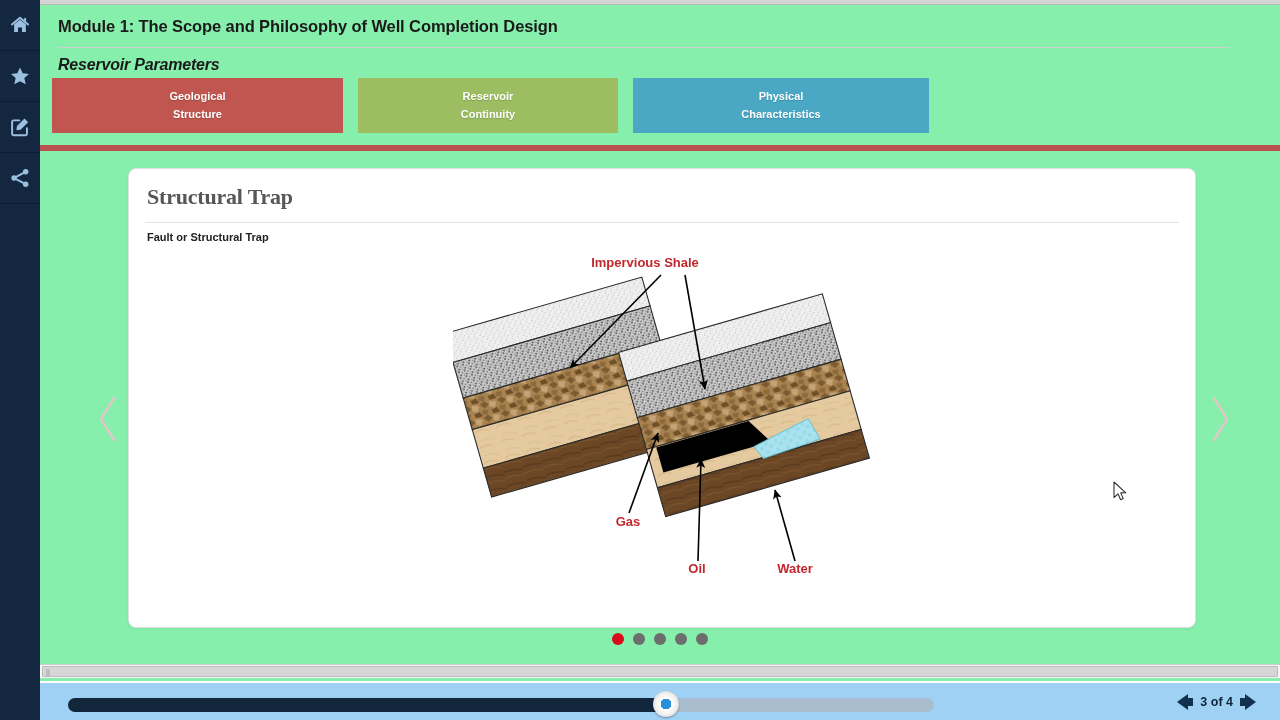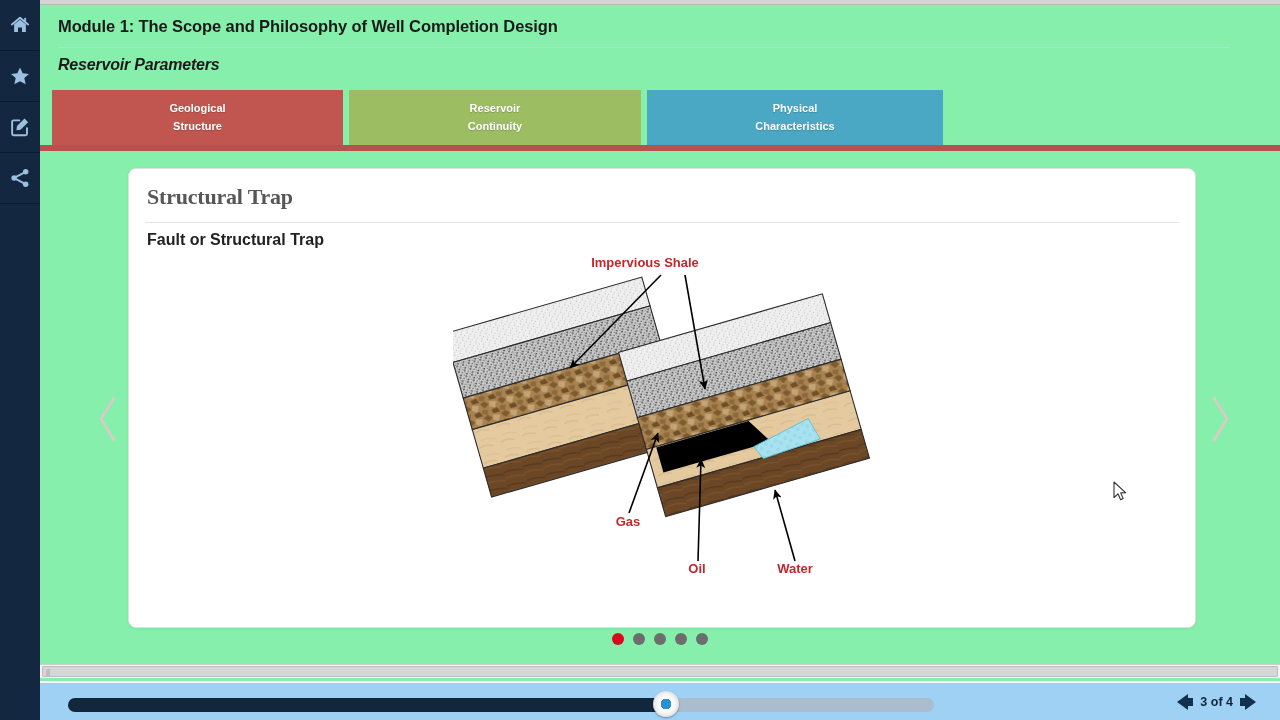--- a/index.html
+++ b/index.html
@@ -61,23 +61,23 @@
     background: #cfcfcf;
   }
   .section-title {
     position: absolute; left: 18px; top: 51px;
     font-size: 16px; font-style: italic; font-weight: bold;
     color: #1a1a1a; letter-spacing: -0.2px;
   }
 
   
   .tabs {
-    position: absolute; left: 12px; top: 85px;
+    position: absolute; left: 12px; top: 73px;
     width: 1197px; height: 55px;
-    display: flex; gap: 6px; align-items: center;
+    display: flex; gap: 15px; align-items: center;
   }
   .tab {
     height: 55px;
     display: flex; flex-direction: column;
     align-items: center; justify-content: center;
     color: #ffffff; font-size: 11px; font-weight: bold;
     line-height: 1.55;
     text-align: center;
     cursor: pointer;
     text-shadow: 0 1px 1px rgba(0,0,0,0.18);
@@ -102,21 +102,21 @@
     font-size: 22px; font-weight: bold; color: #575757;
     letter-spacing: -0.2px;
     font-family: Liberation Serif, serif;
   }
   .card-rule {
     position: absolute; left: 16px; top: 53px; width: 1034px; height: 1px;
     background: #e3e3e3;
   }
   .card-sub {
     position: absolute; left: 18px; top: 62px;
-    font-size: 16px; font-weight: bold; color: #222222;
+    font-size: 11px; font-weight: bold; color: #222222;
   }
 
   .diagram-wrap {
     position: absolute; left: 0; top: 80px; width: 1068px; height: 370px;
   }
   .diagram { display: block; margin: 0 auto; }
 
   
   .chev {
     position: absolute; top: 385px; width: 40px; height: 58px;
@@ -242,21 +242,21 @@
 
     <div class="module-title">Module 1: The Scope and Philosophy of Well Completion Design</div>
     <div class="title-rule"></div>
     <div class="section-title">Reservoir Parameters</div>
 
     <div class="tabs">
       <div class="tab" style="background: rgb(192, 86, 79); width: 291px;">
         <span>Geological</span>
         <span>Structure</span>
       </div>
-      <div class="tab" style="background: rgb(156, 189, 97); width: 292px;">
+      <div class="tab" style="background: rgb(156, 189, 97); width: 260px;">
         <span>Reservoir</span>
         <span>Continuity</span>
       </div>
       <div class="tab" style="background: rgb(74, 168, 196); width: 296px;">
         <span>Physical</span>
         <span>Characteristics</span>
       </div>
     </div>
     <div class="tab-underline" style="background: rgb(183, 80, 79);"></div>
 

